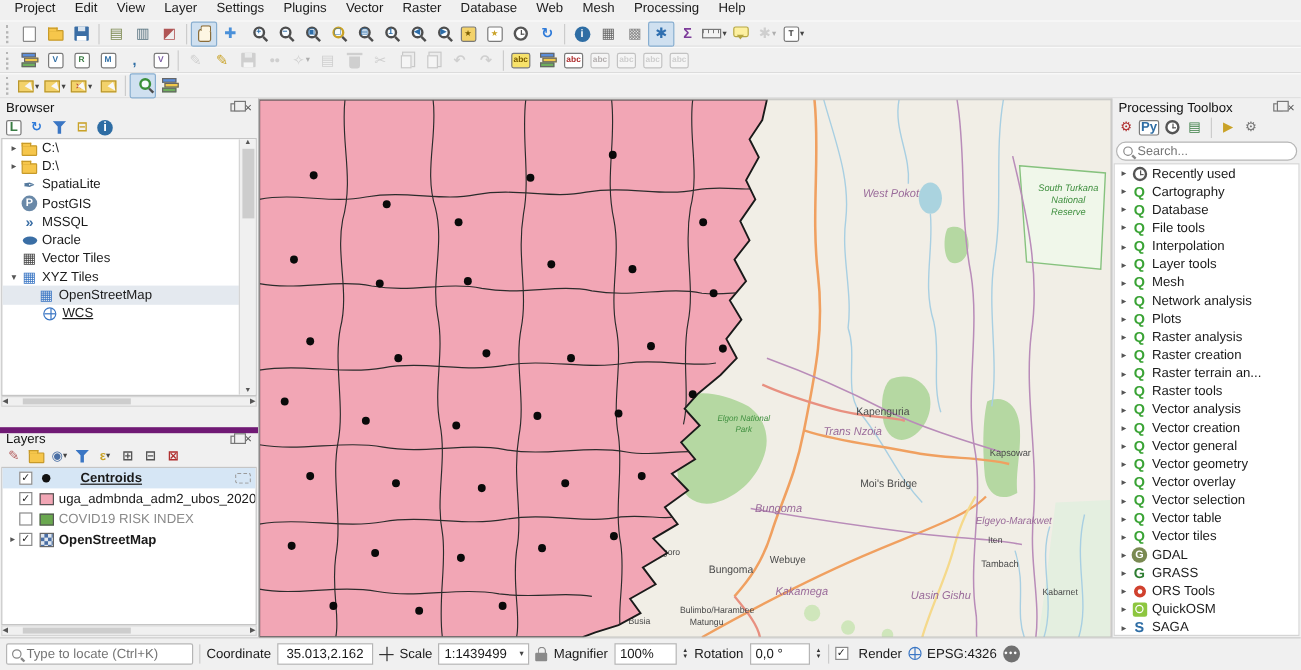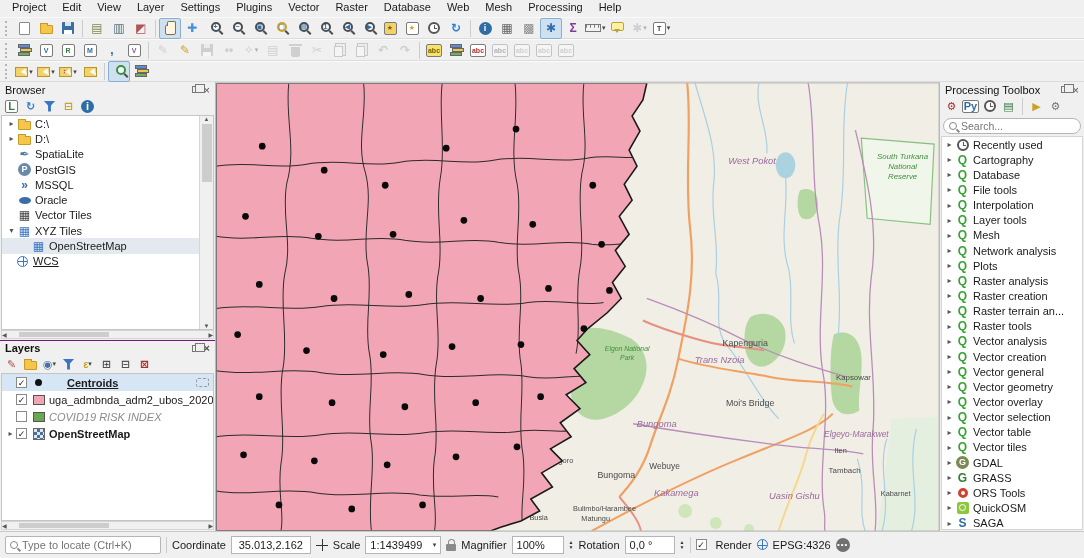--- a/index.html
+++ b/index.html
@@ -67,21 +67,21 @@
   .i-msgs { width:14px; height:14px; border-radius:50%; background:#707070; color:#fff; display:flex; align-items:center; justify-content:center; font-size:8px; letter-spacing:1px; flex:none; }
   .i-ors { width:10px; height:10px; border:3px solid #d0412e; border-radius:50%; }
   .i-qosm { display:flex; align-items:center; justify-content:center; width:12px; height:12px; background:#8dc63f; border-radius:2px; }
   .i-qosm::before { content:""; width:5px; height:5px; border:1.5px solid #fff; border-radius:50%; }
   .pi-q { color:#3aa335; font-weight:bold; font-size:12px; }
   .i-float { width:8px; height:7px; border:1px solid #777; position:relative; background:#f0f0f0; }
   .i-float::before { content:""; position:absolute; top:-3px; left:2px; width:8px; height:7px; border:1px solid #777; background:#f0f0f0; }
   
   .main { display:flex; height:449px; }
   .leftpanel { width:216px; background:#f0f0f0; border-right:1px solid #b9b9b9; display:flex; flex-direction:column; }
-  .rightpanel { width:145px; background:#f0f0f0; border-left:1px solid #b9b9b9; display:flex; flex-direction:column; }
+  .rightpanel { width:158px; background:#f0f0f0; border-left:1px solid #b9b9b9; display:flex; flex-direction:column; }
   .mapwrap { flex:1; position:relative; background:#f1eee6; border-top:1px solid #c8c8c8; }
   .mapwrap svg { position:absolute; inset:0; width:100%; height:100%; }
   .panel-h { height:15px; display:flex; align-items:center; padding:0 5px; gap:4px; }
   .panel-h .sp { flex:1; }
   .panel-tools { display:flex; align-items:center; height:18px; padding:0 3px; gap:2px; }
   .ptool { width:17px; height:16px; display:flex; align-items:center; justify-content:center; }
   .tree { background:#fff; border:1px solid #c5c5c5; position:relative; overflow:hidden; }
   .trow { display:flex; align-items:center; height:15.3px; padding-left:4px; white-space:nowrap; }
   .trow.sel { background:#e4e9ef; }
   .texp { width:11px; font-size:8px; color:#555; text-align:center; flex:none; }
@@ -89,21 +89,21 @@
   .vscroll { position:absolute; right:0; top:0; bottom:0; width:14px; background:#f0f0f0; border-left:1px solid #d5d5d5;
     display:flex; flex-direction:column; align-items:center; font-size:6px; color:#555; }
   .vthumb { width:10px; height:58px; background:#cdcdcd; margin-top:2px; }
   .hscroll { height:9px; background:#f0f0f0; border:1px solid #d5d5d5; display:flex; align-items:center; font-size:6px; color:#555; }
   .hthumb { height:5px; width:90px; background:#cdcdcd; margin-left:12px; }
   .cb { width:11px; height:11px; background:#fff; border:1px solid #8a8a8a; display:flex; align-items:center;
     justify-content:center; font-size:9px; color:#222; font-weight:bold; margin-right:4px; flex:none; }
   .lrow { display:flex; align-items:center; height:17px; padding-left:3px; white-space:nowrap; overflow:hidden; }
   .lrow.sel { background:#d6e6f5; }
   .b { font-weight:bold; } .u { text-decoration:underline;margin-left:18px; }
-  .it { font-style:italic; color:#8a8a8a; }
+  .it { color:#8a8a8a; }
   .psearch { display:flex; align-items:center; height:16px; margin:3px 3px 2px 3px; border:1px solid #b5b5b5;
     border-radius:8px; background:#fff; padding:0 5px; gap:4px; }
   .psearch input { border:none; outline:none; width:100%; font-size:10.5px; font-family:inherit; background:transparent; }
   .prow { display:flex; align-items:center; height:15.15px; white-space:nowrap; padding-left:2px; }
   .statusbar { height:26px; display:flex; align-items:center; gap:5px; padding:0 5px; background:#f0f0f0;
     border-top:1px solid #c8c8c8; }
   .locator { display:flex; align-items:center; width:156px; height:18px; background:#fff; border:1px solid #b5b5b5;
     border-radius:2px; padding:0 4px; gap:4px; flex:none; }
   .locator input { border:none; outline:none; width:100%; font-size:11px; font-family:inherit; }
   .sv { height:16px; width:1px; background:#cccccc; flex:none; }
@@ -446,39 +446,39 @@
           </span>
           <span>XYZ Tiles</span>
         </div>
         <div class="trow sel" style="padding-left: 18px;">
           <span class="texp"></span>
           <span class="ticon">
             <span class="gi" style="color: rgb(58, 118, 196);">▦</span>
           </span>
           <span>OpenStreetMap</span>
         </div>
-        <div class="trow" style="padding-left: 2px; text-decoration: underline;">
+        <div class="trow" style="padding-left: 21px; text-decoration: underline;">
           <span class="texp"></span>
           <span class="ticon">
             <span class="i-globe"></span>
           </span>
           <span>WCS</span>
         </div>
         <div class="vscroll">
         <span>▲</span>
           <span class="vthumb"></span>
         <span style="margin-top:auto;">▼</span>
       </div>
     </div>
     <div class="hscroll" style="margin:0 1px;">
       <span>◀</span>
         <span class="hthumb"></span>
         <span style="margin-left:auto;">▶</span>
     </div>
-    <div class="panel-h" style="border-top:1px solid #701a75; margin-top:1px;font-weight:bold;">
+    <div class="panel-h" style="border-top:5px solid #701a75; margin-top:17px;">
       <span class="ph-title">Layers</span>
       <span class="sp"></span>
       <span class="i-float"></span>
       <span style="color:#555;">×</span>
     </div>
     <div class="panel-tools" id="layers-tools">
         <span class="ptool">
           <span class="gi" style="color: rgb(176, 85, 85); font-size: 11px;">✎</span>
         </span>
         <span class="ptool">

